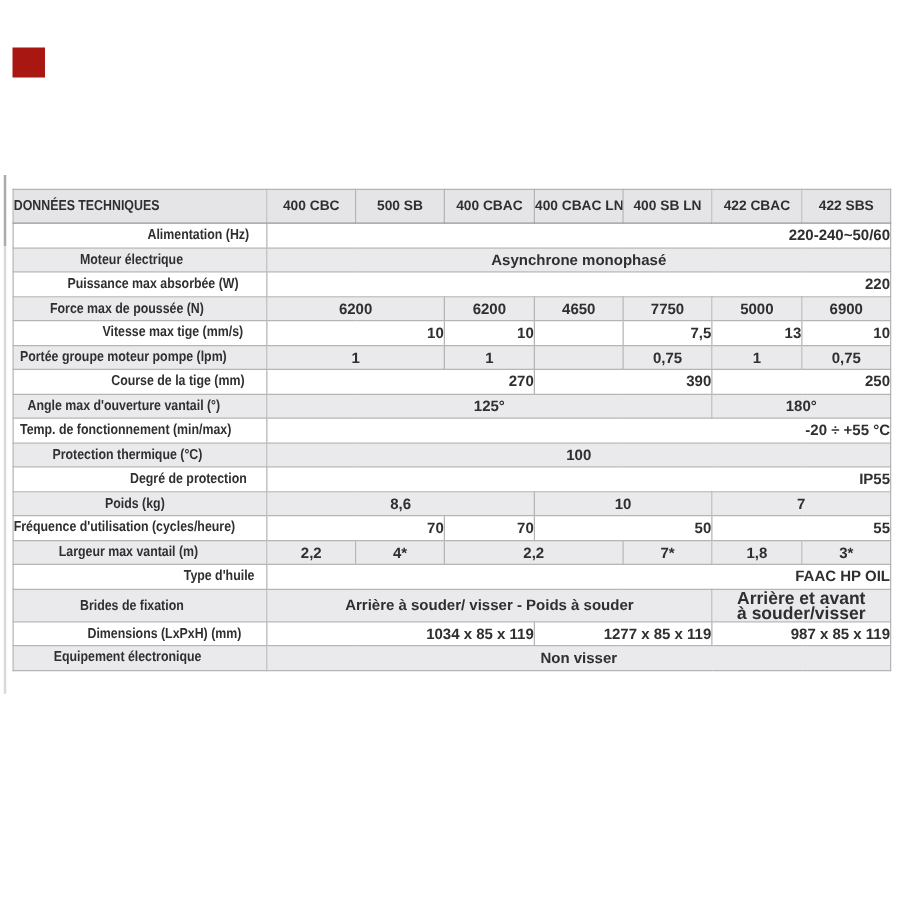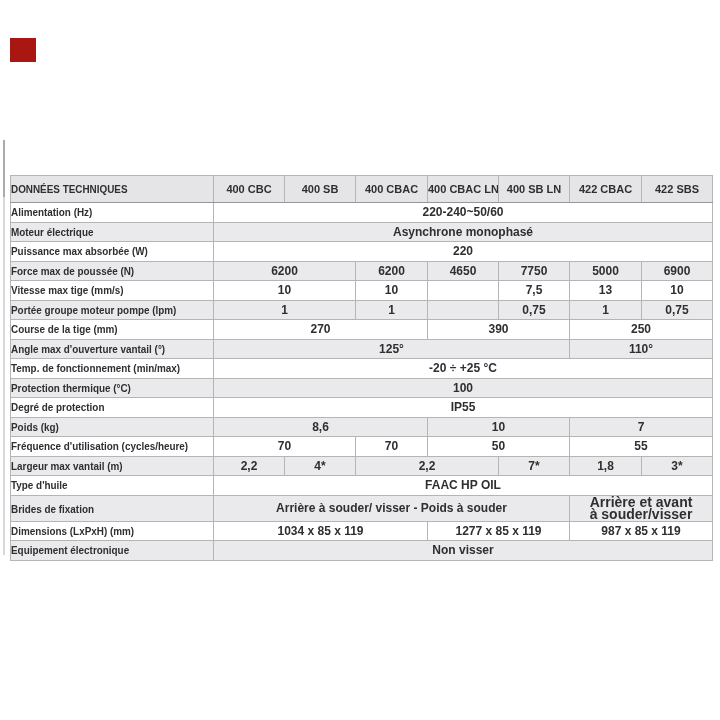--- a/index.html
+++ b/index.html
@@ -24,21 +24,21 @@
     background:var(--accent-red);
   }
   .edge-artifact-a{
     position:absolute;left:3px;top:140px;width:2px;height:57px;background:#ababad;
   }
   .edge-artifact-b{
     position:absolute;left:3px;top:197px;width:2px;height:358px;background:#d9d9db;
   }
 
   table.spec-table{
-    position:absolute;left:10px;top:175px;width:702px;
+    position:absolute;left:10px;top:151px;width:702px;
     border-collapse:collapse;table-layout:fixed;
     border:1px solid var(--border-dark);
   }
   .spec-table th,.spec-table td{
     border:1px solid var(--border);
     color:var(--text);
     font-weight:bold;
     padding:0;
     overflow:hidden;
     white-space:nowrap;
@@ -53,22 +53,22 @@
   .spec-table thead th.label-cell{font-size:11px;}
   .label-cell{text-align:left;padding:0 3px 0 7px;}
   .label-cell .condense{
     display:inline-block;transform:scaleX(.86);transform-origin:0 50%;
     font-size:11.5px;white-space:nowrap;
   }
   .value-cell{text-align:center;font-size:12px;}
   tr.std{height:19.5px;}
   tr.std .label-cell{font-size:11.5px;}
   tr.tall{height:14px;}
-  tr.gray td{background:var(--row-alt-bg);}
-  tr.white td{background:var(--row-bg);}
+  tr.gray td{background:var(--row-alt-bg);text-align:center;}
+  tr.white td{background:var(--row-bg);text-align:right;}
   td.multiline{
     white-space:pre-line;
     font-size:14px;line-height:12.5px;
   }
 </style>
 </head>
 <body>
 
 <div class="page">
   <div class="red-square"></div>
@@ -83,21 +83,21 @@
         <col style="width:72px">
       <col style="width:71px">
         <col style="width:71px">
         <col style="width:72px">
       <col style="width:71px">
     </colgroup>
     <thead>
       <tr>
           <th class="label-cell"><span class="condense">DONNÉES TECHNIQUES</span></th>
           <th class="value-cell">400 CBC</th>
-          <th class="value-cell">400 SB</th>
+          <th class="value-cell">500 SB</th>
           <th class="value-cell">400 CBAC</th>
           <th class="value-cell">400 CBAC LN</th>
           <th class="value-cell">400 SB LN</th>
           <th class="value-cell">422 CBAC</th>
           <th class="value-cell">422 SBS</th>
         </tr>
     </thead>
     <tbody>
         <tr class="std white">
           <td class="label-cell"><span class="condense">Alimentation (Hz)</span></td>
@@ -140,25 +140,25 @@
         </tr>
         <tr class="std white">
           <td class="label-cell"><span class="condense">Course de la tige (mm)</span></td>
           <td class="value-cell" colspan="3">270</td>
           <td class="value-cell" colspan="2">390</td>
           <td class="value-cell" colspan="2">250</td>
         </tr>
         <tr class="std gray">
           <td class="label-cell"><span class="condense">Angle max d'ouverture vantail (°)</span></td>
           <td class="value-cell" colspan="5">125°</td>
-          <td class="value-cell" colspan="2">110°</td>
+          <td class="value-cell" colspan="2">180°</td>
         </tr>
         <tr class="std white">
           <td class="label-cell"><span class="condense">Temp. de fonctionnement (min/max)</span></td>
-          <td class="value-cell" colspan="7">-20 ÷ +25 °C</td>
+          <td class="value-cell" colspan="7">-20 ÷ +55 °C</td>
         </tr>
         <tr class="std gray">
           <td class="label-cell"><span class="condense">Protection thermique (°C)</span></td>
           <td class="value-cell" colspan="7">100</td>
         </tr>
         <tr class="std white">
           <td class="label-cell"><span class="condense">Degré de protection</span></td>
           <td class="value-cell" colspan="7">IP55</td>
         </tr>
         <tr class="std gray">

